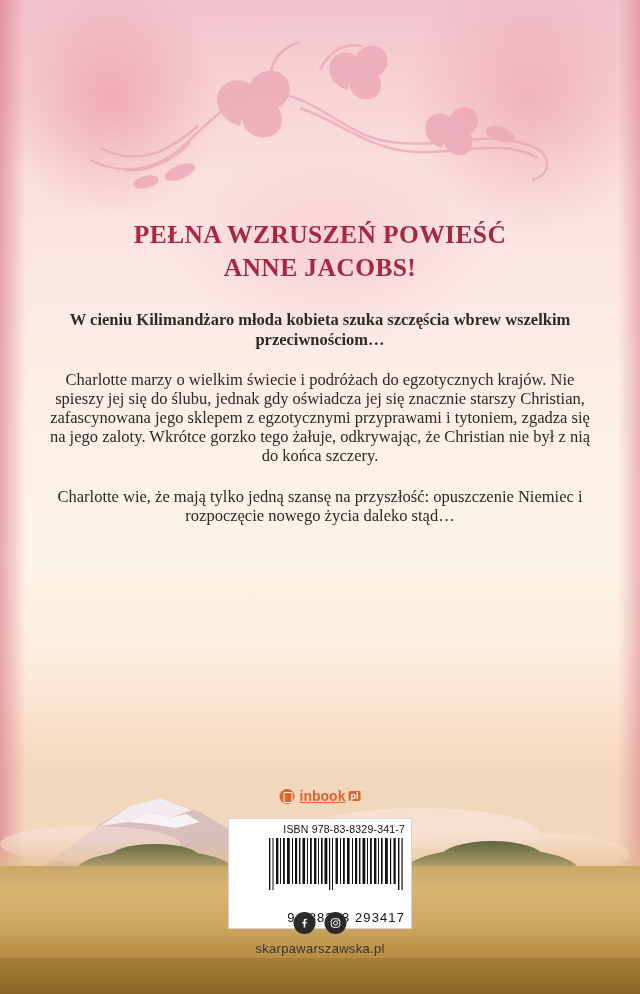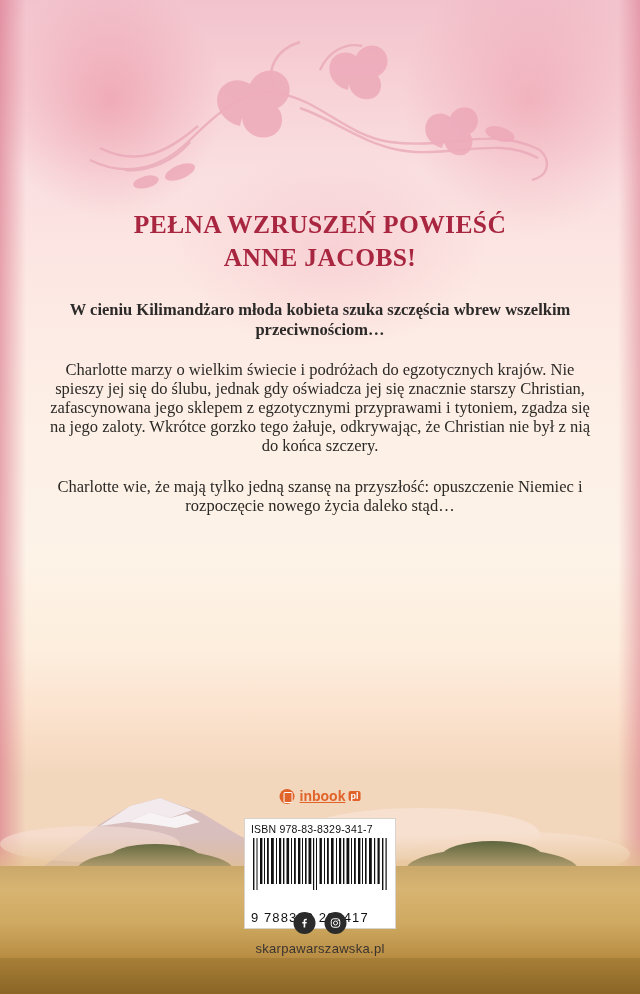--- a/index.html
+++ b/index.html
@@ -73,21 +73,21 @@
     top: 30px;
     width: 500px;
     height: 180px;
     opacity: 0.85;
   }
 
   
   .content {
     position: absolute;
     left: 0; right: 0;
-    top: 208px;
+    top: 218px;
     padding: 0 32px;
     text-align: center;
   }
   .headline {
     color: #a8263f;
     font-family: "Liberation Serif", serif;
     font-weight: bold;
     font-size: 25.5px;
     line-height: 33px;
     letter-spacing: 0.4px;
@@ -167,26 +167,26 @@
     padding: 0 2px;
     border-radius: 2px;
     margin-left: -2px;
   }
 
   .barcode-box {
     position: absolute;
     left: 50%;
     transform: translateX(-50%);
     top: 818px;
-    width: 152px;
+    width: 184px;
     background: #ffffff;
     border: 1px solid #d8d3cc;
     padding: 4px 6px 3px 6px;
     box-sizing: border-box;
-    text-align: left;
+    text-align: right;
   }
   .isbn-text {
     font-family: "Liberation Sans", sans-serif;
     font-size: 10.5px;
     color: #111;
     letter-spacing: 0.2px;
     margin-bottom: 3px;
   }
   .bars {
     height: 52px;

